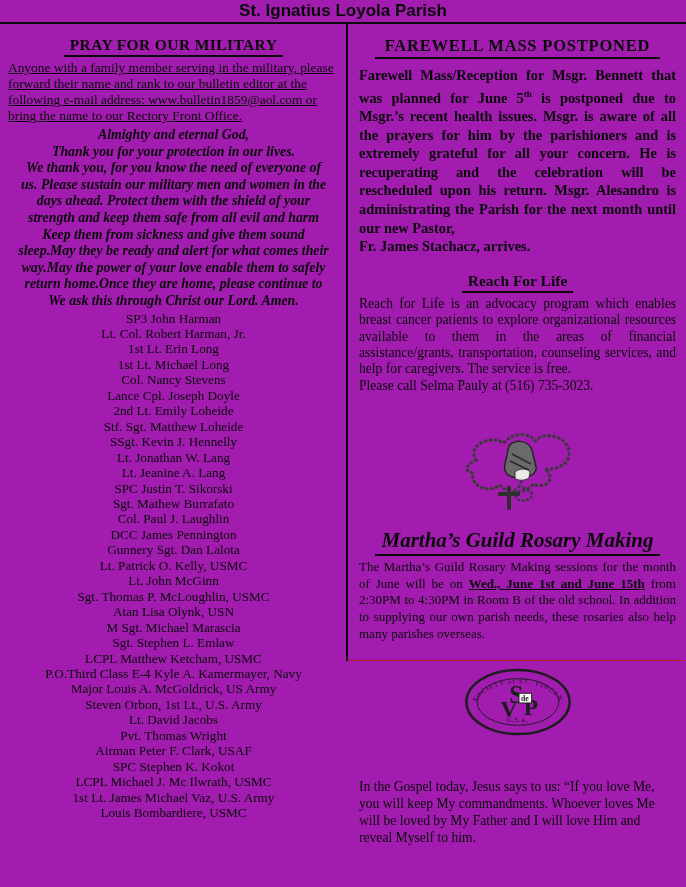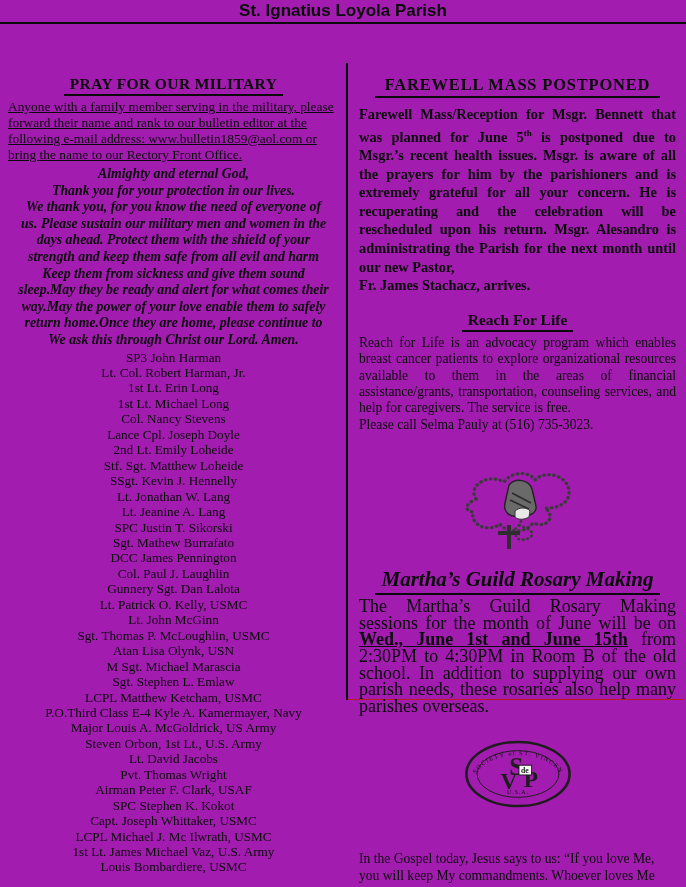--- a/index.html
+++ b/index.html
@@ -8,21 +8,21 @@
     font-family:"Liberation Serif", serif;
     position:relative;overflow:hidden;margin:0 auto;
   }
   
   .header{height:22px;border-bottom:2px solid #0a0a0a;text-align:center;}
   .page-title{
     font-family:"Liberation Sans", sans-serif;
     font-weight:bold;font-size:17px;line-height:21px;margin:0;display:inline-block;
   }
   
-  .columns{display:flex;height:637px;margin-top:39px;}
+  .columns{display:flex;height:637px;}
   .col-left{
     width:348px;box-sizing:border-box;border-right:2px solid #0a0a0a;
     padding:12px 7px 0 8px;
   }
   .col-right{
     width:336px;box-sizing:border-box;padding:12px 8px 0 11px;
     border-bottom:1px solid #b91c1c;
   }
   
   .sec-head{text-align:center;}
@@ -42,21 +42,21 @@
   .farewell-head .ul{font-size:16.5px;letter-spacing:.8px;border-bottom-width:2.5px;padding:0 10px 1px 10px;}
   .farewell-body{font-weight:bold;font-size:14.4px;line-height:18.6px;text-align:justify;margin-top:7px;}
   .farewell-last{font-weight:bold;font-size:14.4px;line-height:18.6px;}
   .reach-head{margin-top:16px;}
   .reach-head .ul{font-size:15.5px;}
   .reach-body{font-size:13.6px;line-height:16.4px;text-align:justify;margin-top:3px;}
   .reach-phone{font-size:13.6px;line-height:16.4px;}
   .rosary-wrap{text-align:center;margin-top:30px;height:100px;}
   .martha-head{margin-top:4px;}
   .martha-head .ul{font-size:21px;font-style:italic;}
-  .martha-body{font-size:18px;line-height:16.6px;text-align:justify;margin-top:3px;}
+  .martha-body{font-size:13px;line-height:16.6px;text-align:justify;margin-top:3px;}
   .dates-bold{font-weight:bold;text-decoration:underline;}
   .svdp-wrap{text-align:center;margin-top:24px;height:76px;}
   .gospel{font-size:13.6px;line-height:17px;margin-top:36px;}
   sup{font-size:9px;font-weight:bold;}
 </style>
 </head>
 <body>
 
 <div class="page">
 
@@ -92,38 +92,37 @@
             <div class="name-line">1st Lt. Michael Long</div>
             <div class="name-line">Col. Nancy Stevens</div>
             <div class="name-line">Lance Cpl. Joseph Doyle</div>
             <div class="name-line">2nd Lt. Emily Loheide</div>
             <div class="name-line">Stf. Sgt. Matthew Loheide</div>
             <div class="name-line">SSgt. Kevin J. Hennelly</div>
             <div class="name-line">Lt. Jonathan W. Lang</div>
             <div class="name-line">Lt. Jeanine A. Lang</div>
             <div class="name-line">SPC Justin T. Sikorski</div>
             <div class="name-line">Sgt. Mathew Burrafato</div>
+            <div class="name-line">Col. Paul J. Laughlin</div>
             <div class="name-line">DCC James Pennington</div>
-            <div class="name-line">Col. Paul J. Laughlin</div>
             <div class="name-line">Gunnery Sgt. Dan Lalota</div>
             <div class="name-line">Lt. Patrick O. Kelly, USMC</div>
             <div class="name-line">Lt. John McGinn</div>
             <div class="name-line">Sgt. Thomas P. McLoughlin, USMC</div>
             <div class="name-line">Atan Lisa Olynk,  USN</div>
             <div class="name-line">M Sgt. Michael Marascia</div>
             <div class="name-line">Sgt. Stephen L. Emlaw</div>
             <div class="name-line">LCPL Matthew Ketcham, USMC</div>
             <div class="name-line">P.O.Third Class E-4 Kyle A. Kamermayer, Navy</div>
             <div class="name-line">Major Louis A. McGoldrick, US Army</div>
             <div class="name-line">Steven Orbon, 1st Lt., U.S. Army</div>
             <div class="name-line">Lt. David Jacobs</div>
             <div class="name-line">Pvt. Thomas Wright</div>
             <div class="name-line">Airman Peter F. Clark, USAF</div>
             <div class="name-line">SPC Stephen K. Kokot</div>
-            <div class="name-line">Capt. Joseph Whittaker, USMC</div>
             <div class="name-line">LCPL Michael J. Mc Ilwrath, USMC</div>
             <div class="name-line">1st Lt. James Michael Vaz, U.S. Army</div>
             <div class="name-line">Louis Bombardiere, USMC</div>
           </div>
       </div>
     </div>
 
     <div class="col-right">
 
       <div>

